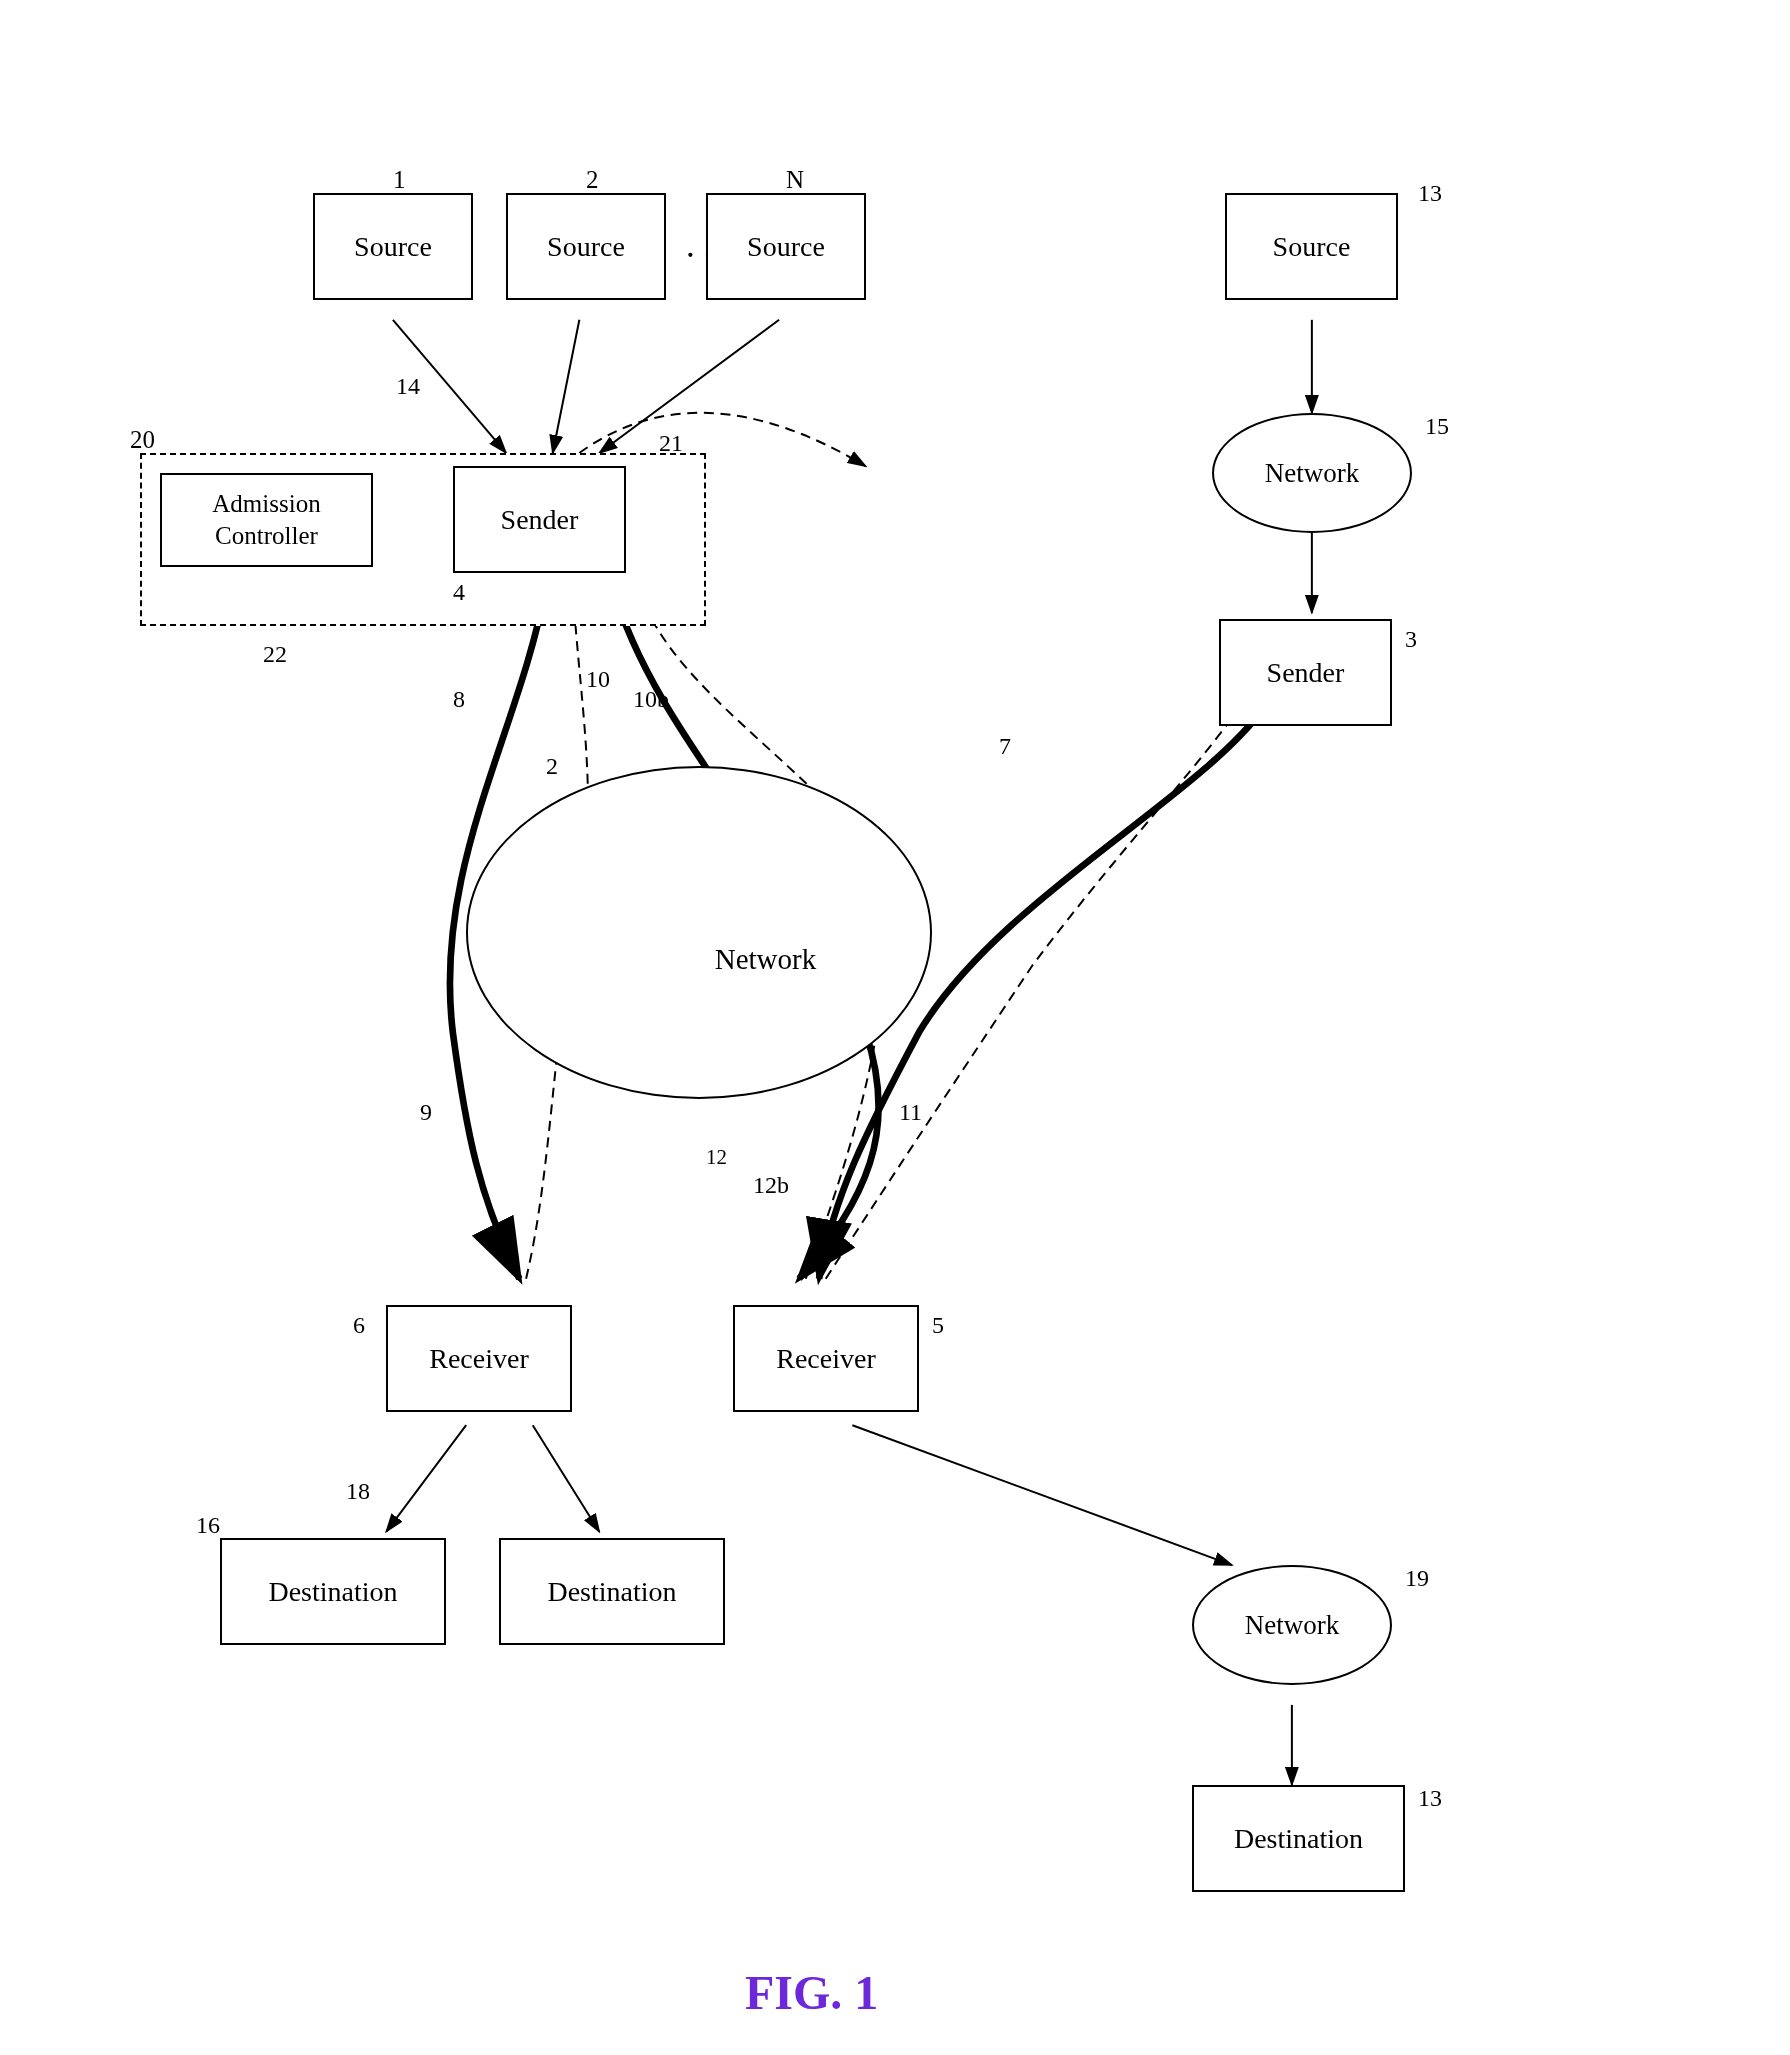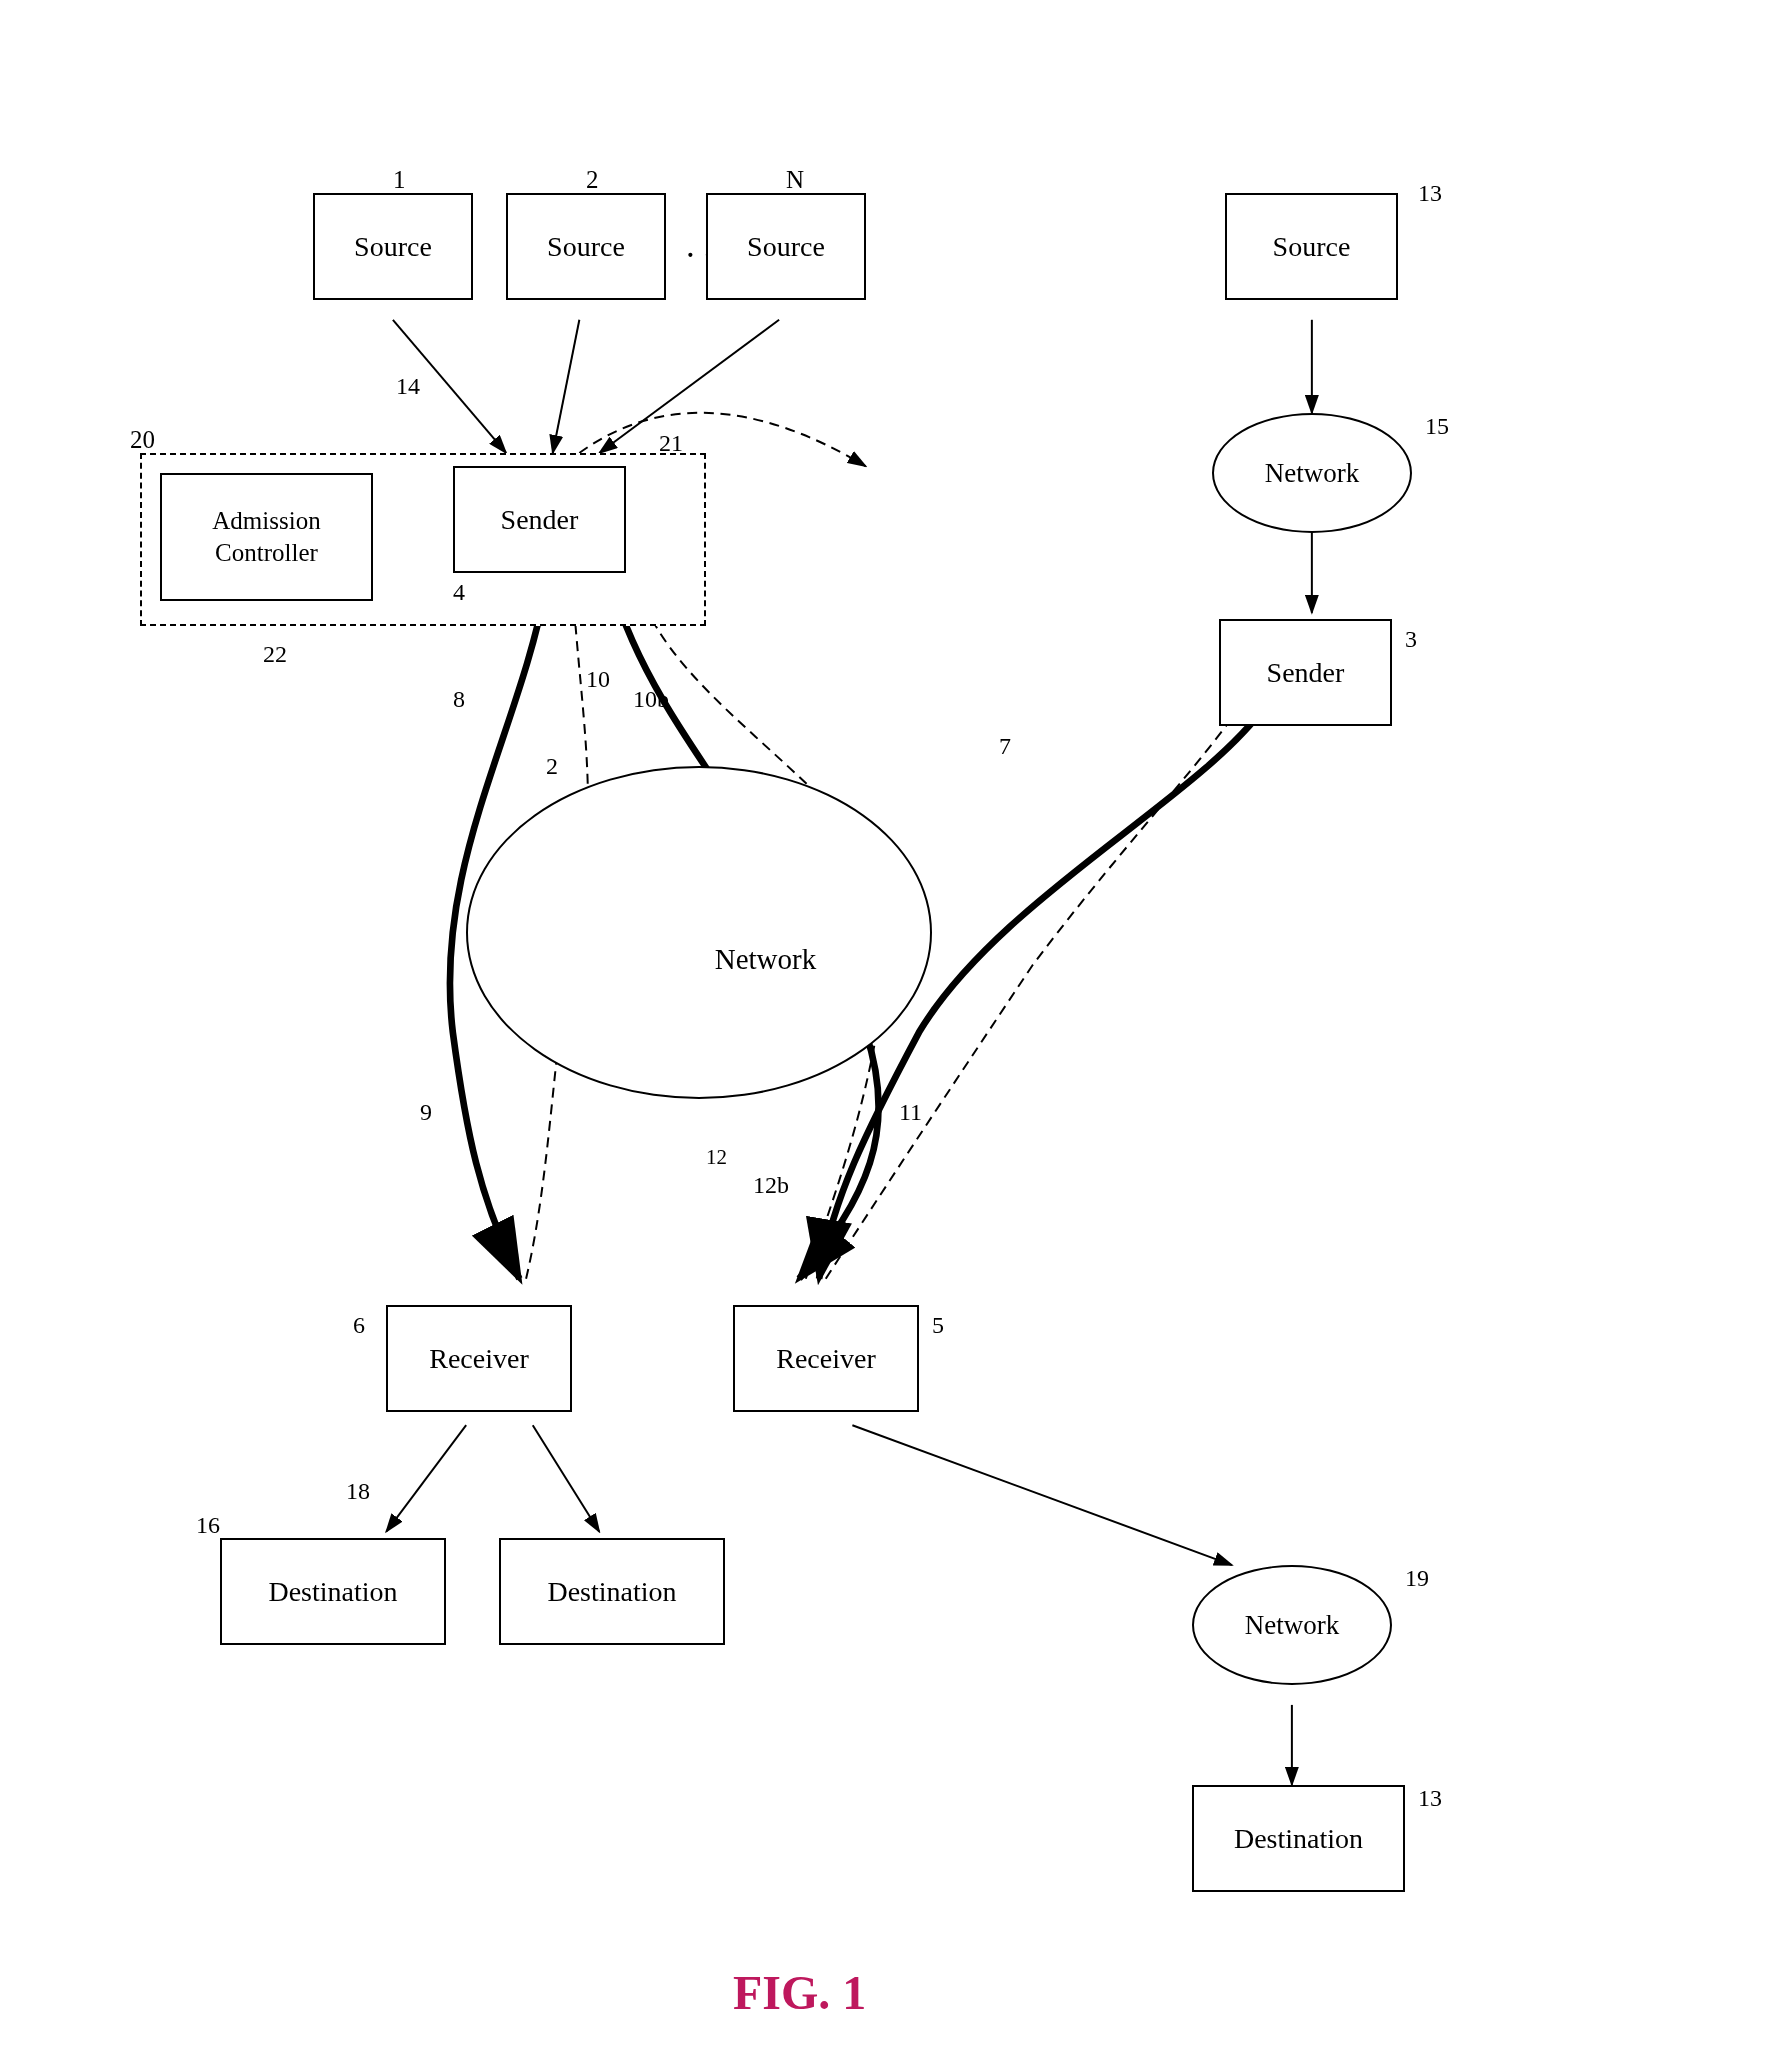--- a/index.html
+++ b/index.html
@@ -47,21 +47,22 @@
     .label {
       position: absolute;
       font-size: 25px;
       font-weight: normal;
       color: #000;
     }
     .fig-label {
       position: absolute;
       font-size: 48px;
       font-weight: bold;
-      color: #be185d;
+      color: #6d28d9;
+      margin-left: 12px;
     }
     svg.connections {
       position: absolute;
       top: 0; left: 0;
       width: 1790px;
       height: 2056px;
       pointer-events: none;
     }
   </style>
 </head>
@@ -148,21 +149,21 @@
 
   <div class="box" style="left:1219px; top:619px; width:173px; height:107px; font-size:28px;">
     <span>Sender</span>
   </div>
   <div class="label" style="left:1405px; top:626px; font-size:24px;">3</div>
 
   <div class="dashed-box" style="left:140px; top:453px; width:566px; height:173px;">
   </div>
   <div class="label" style="left:130px; top:426px;">20</div>
 
-  <div class="box" style="left:160px; top:473px; width:213px; height:128px; font-size:25px; text-align:center; line-height:1.3;">
+  <div class="box" style="left:160px; top:473px; width:213px; height:94px; font-size:25px; text-align:center; line-height:1.3;">
     <span>Admission<br>Controller</span>
   </div>
 
   <div class="box" style="left:453px; top:466px; width:173px; height:107px; font-size:28px;">
     <span>Sender</span>
   </div>
   <div class="label" style="left:453px; top:579px; font-size:24px;">4</div>
 
   <div class="label" style="left:396px; top:373px; font-size:24px;">14</div>
 

